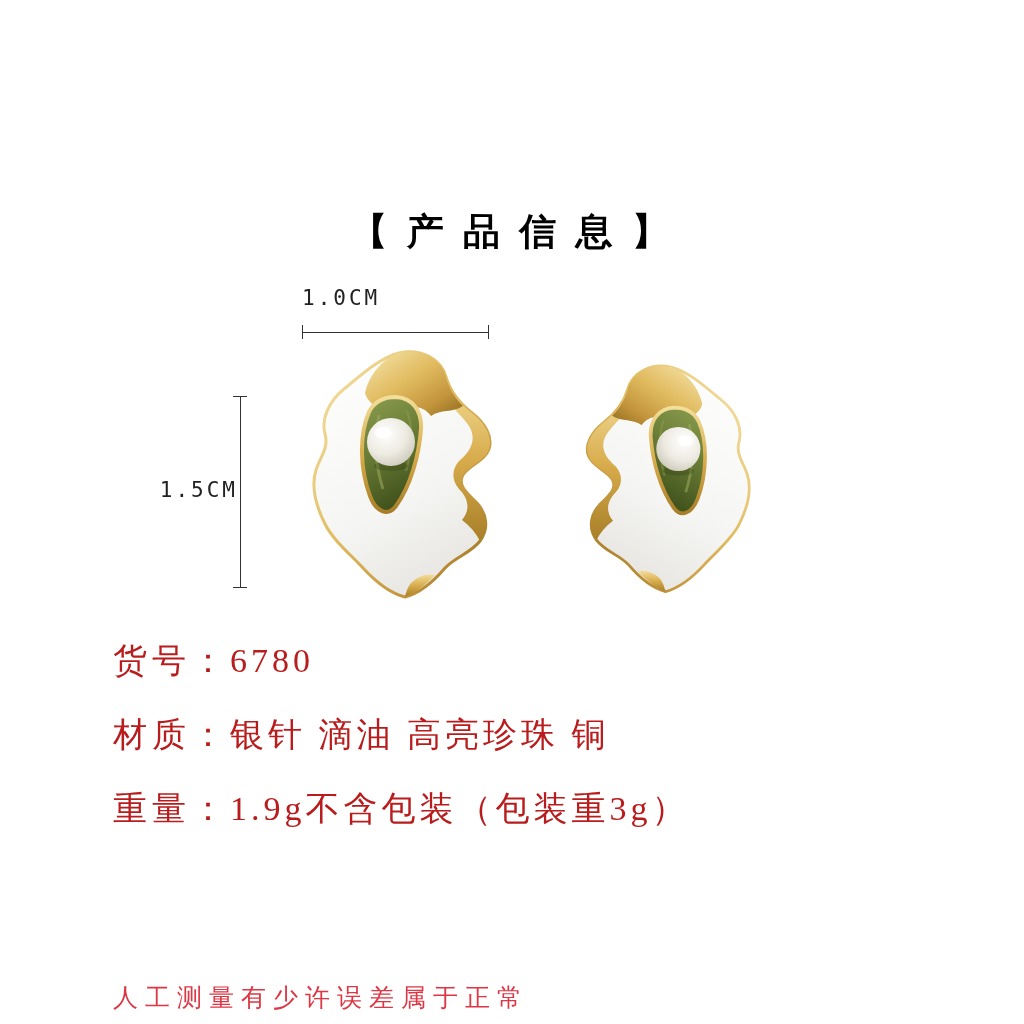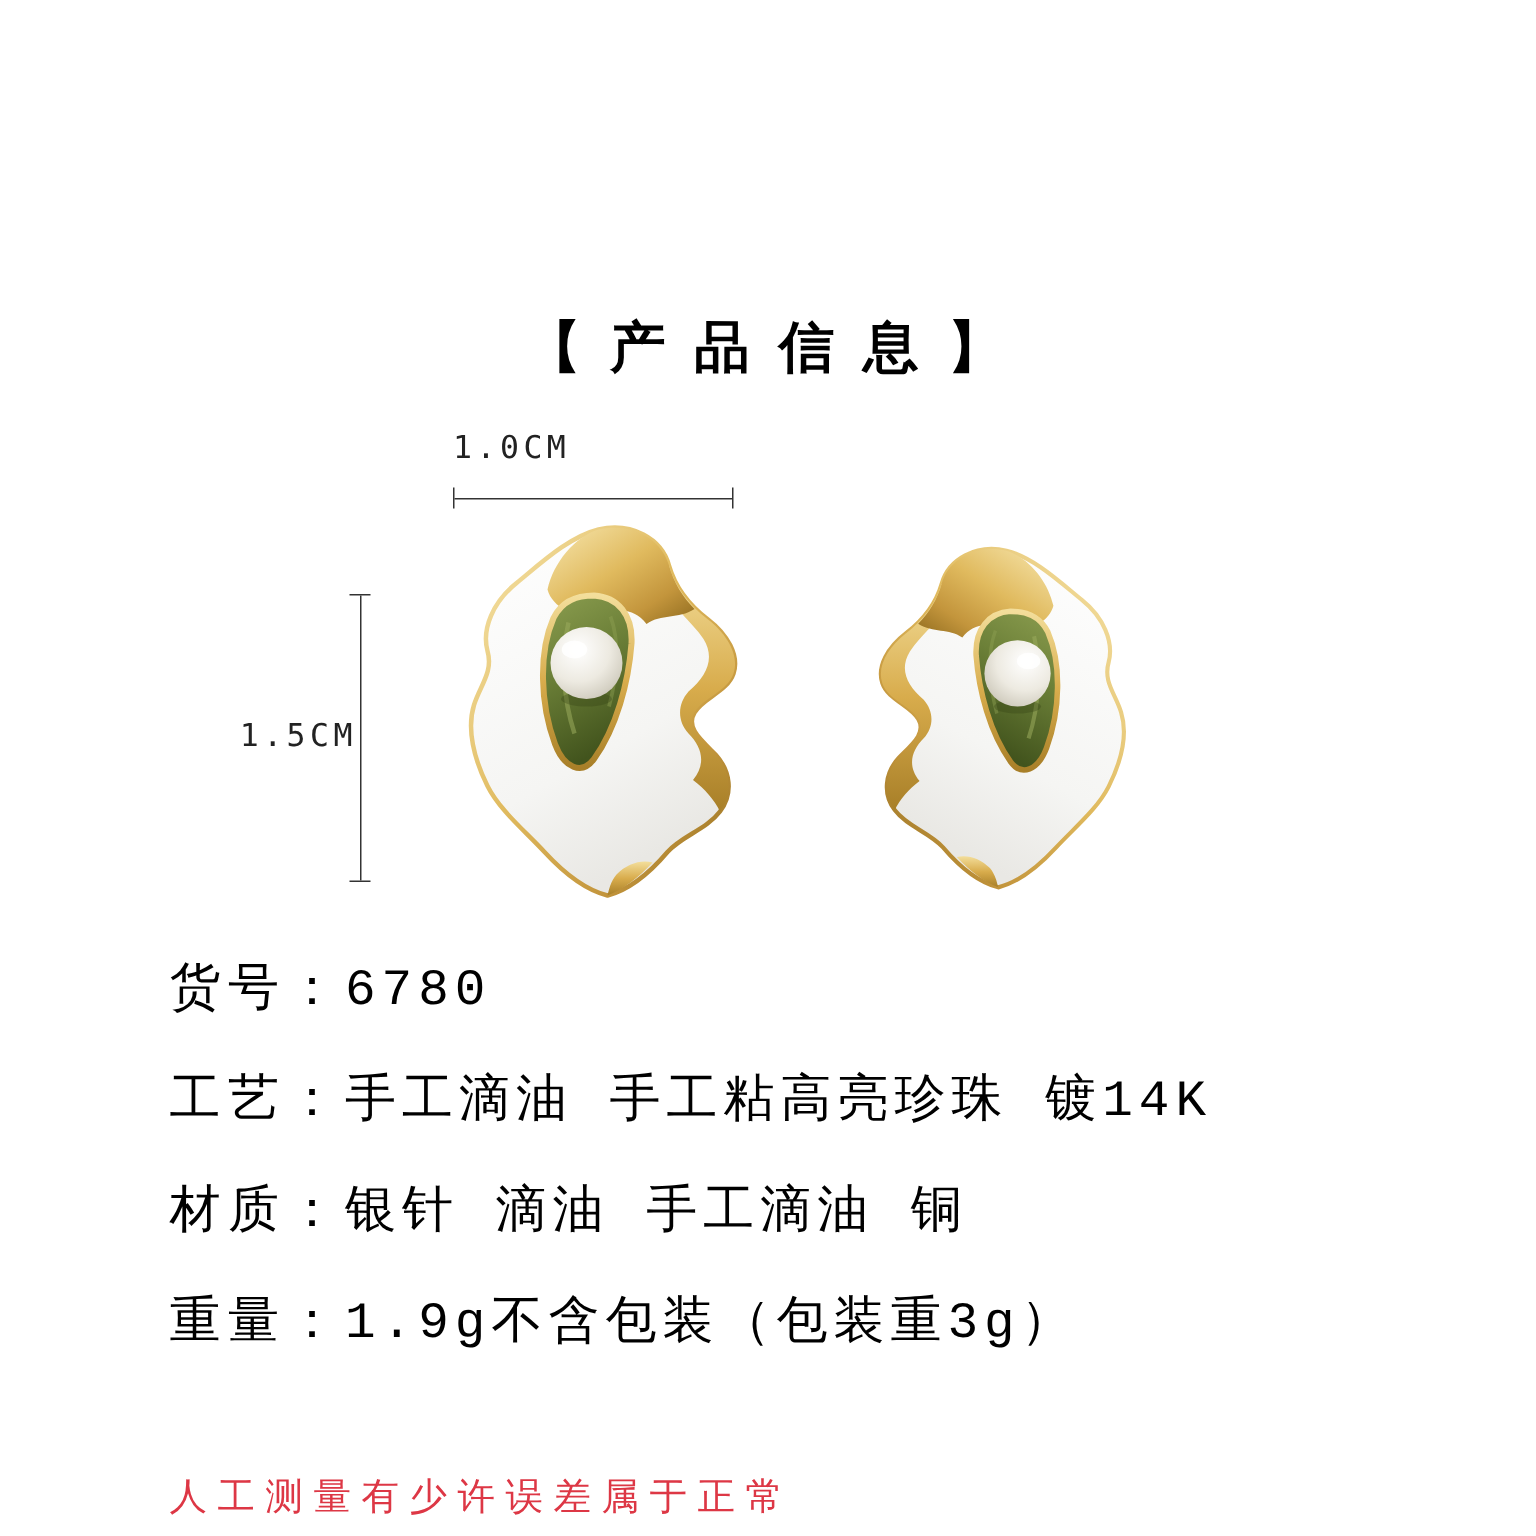--- a/index.html
+++ b/index.html
@@ -71,23 +71,22 @@
     position: absolute;
     left: 113px;
     top: 641px;
   }
   .spec-row {
     height: 40px;
     margin-bottom: 34px;
     font-size: 34px;
     line-height: 40px;
     letter-spacing: 4px;
-    color: #000000;
+    color: #b91c1c;
     white-space: nowrap;
-    font-family: Liberation Mono, monospace;
   }
   .spec-label { letter-spacing: 5px; }
   .note {
     position: absolute;
     left: 113px;
     top: 941px;
     font-size: 25px;
     letter-spacing: 7px;
     color: #DD3745;
     white-space: nowrap;
@@ -175,24 +174,21 @@
     <g transform="translate(200,0) scale(-1,1)">
       <use href="#earringShape"></use>
     </g>
   </svg>
 
   <div class="specs">
     <div class="spec-row">
       <span class="spec-label">货号：</span><span class="spec-value">6780</span>
     </div>
     <div class="spec-row">
-      <span class="spec-label">工艺：</span><span class="spec-value">手工滴油 手工粘高亮珍珠 镀14K</span>
-    </div>
-    <div class="spec-row">
-      <span class="spec-label">材质：</span><span class="spec-value">银针 滴油 手工滴油 铜</span>
+      <span class="spec-label">材质：</span><span class="spec-value">银针 滴油 高亮珍珠 铜</span>
     </div>
     <div class="spec-row">
       <span class="spec-label">重量：</span><span class="spec-value">1.9g不含包装（包装重3g）</span>
     </div>
   </div>
 
   <div class="note">人工测量有少许误差属于正常</div>
 
 </div>
 

